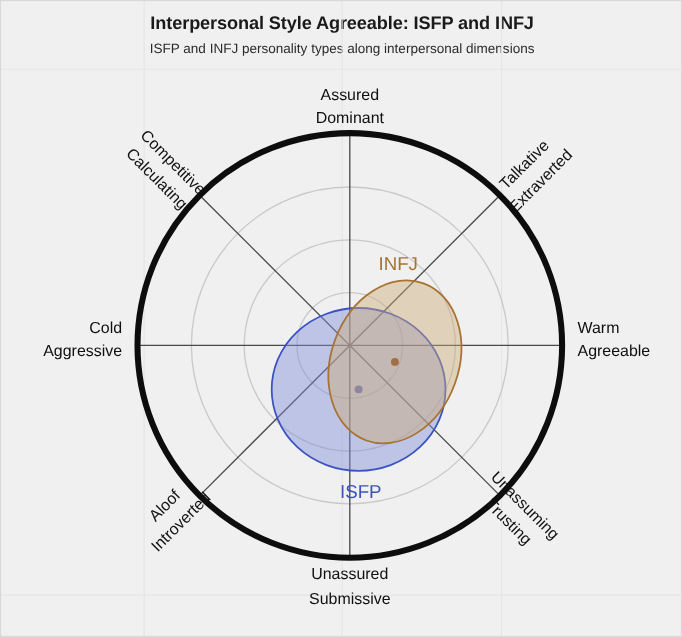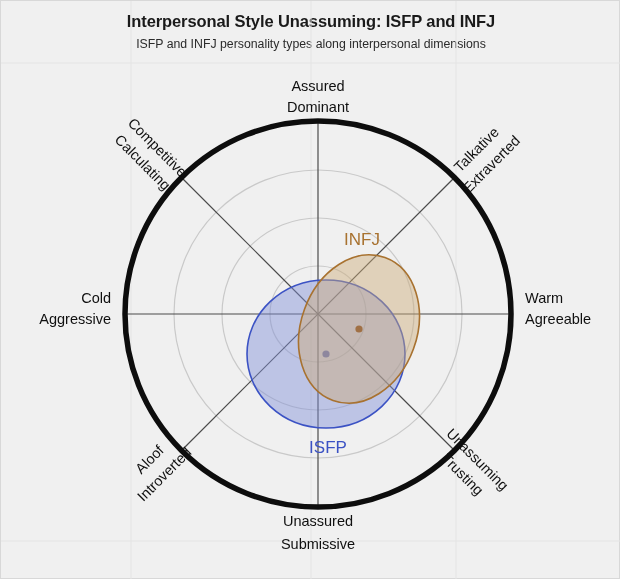--- a/index.html
+++ b/index.html
@@ -59,21 +59,21 @@
   .bgpanel-line {
     stroke: #e4e4e4;
     stroke-width: 1;
   }
 </style>
 </head>
 <body>
 
 <div id="page">
 
-  <div id="chart-title">Interpersonal Style Unassuming: ISFP and INFJ</div>
+  <div id="chart-title">Interpersonal Style Agreeable: ISFP and INFJ</div>
   <div id="chart-subtitle">ISFP and INFJ personality types along interpersonal dimensions</div>
 
   <svg id="plot" width="620" height="579">
 
     <g>
       <line class="bgpanel-line" x1="130" y1="0" x2="130" y2="579"></line>
       <line class="bgpanel-line" x1="310" y1="0" x2="310" y2="579"></line>
       <line class="bgpanel-line" x1="455" y1="0" x2="455" y2="579"></line>
       <line class="bgpanel-line" x1="0" y1="62" x2="620" y2="62"></line>
       <line class="bgpanel-line" x1="0" y1="540" x2="620" y2="540"></line>

